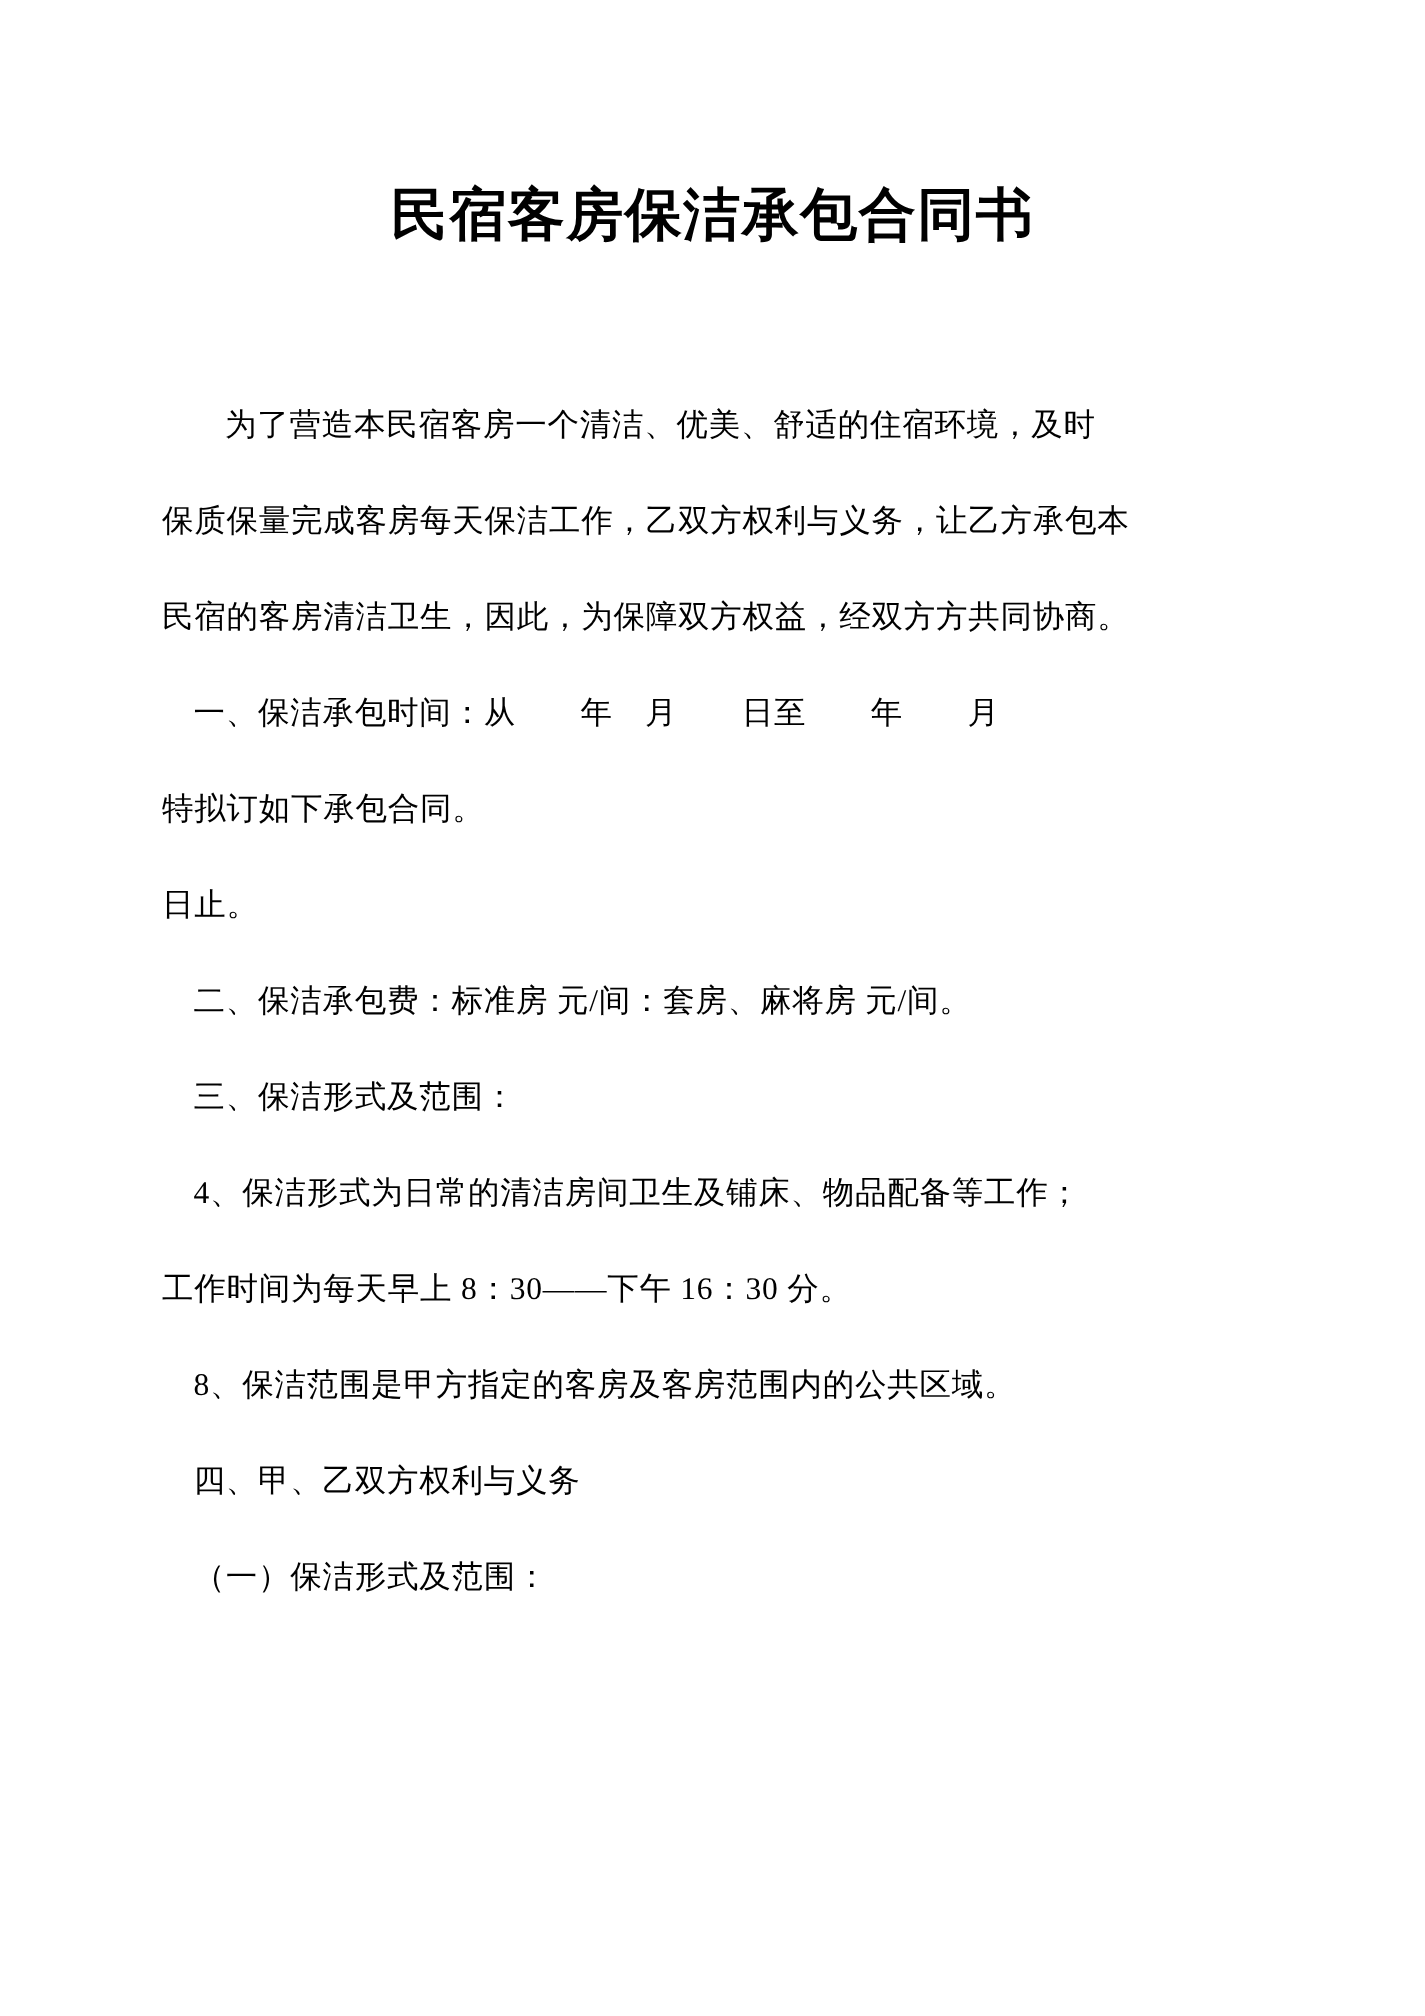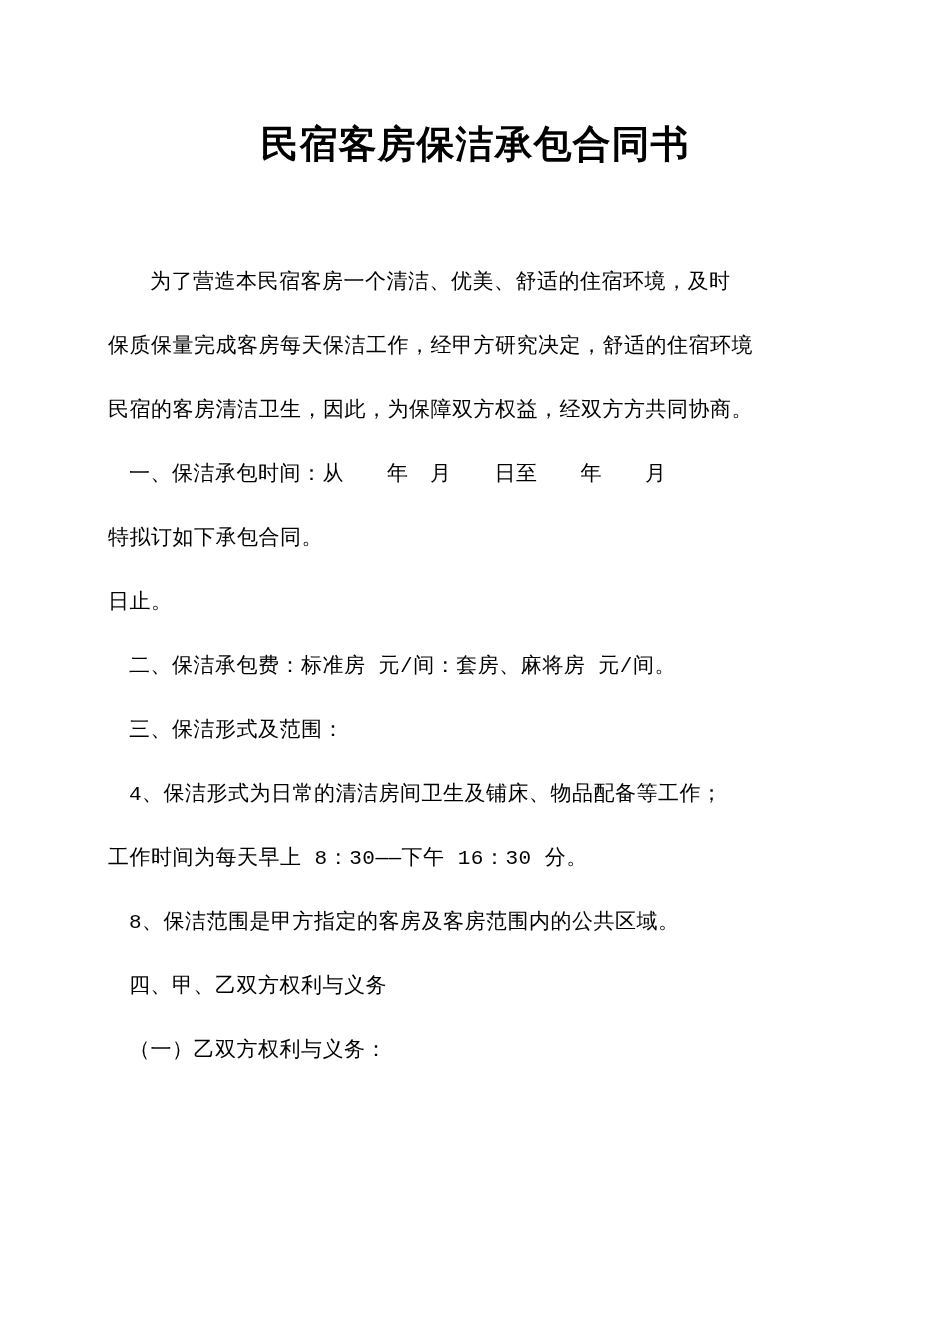--- a/index.html
+++ b/index.html
@@ -26,21 +26,20 @@
     text-align: center;
     font-size: 38px;
     font-weight: bold;
     letter-spacing: 1px;
     margin: 24px 0 0 0;
     line-height: 1.3;
     font-family: "Liberation Sans", "DejaVu Sans", sans-serif;
   }
   .body-block {
     margin-top: 82px;
-    font-family: Liberation Mono, monospace;
   }
   p.para {
     font-size: 21px;
     line-height: 64px;
     margin: 0;
     text-align: justify;
     text-justify: inter-ideograph;
     letter-spacing: 0.5px;
   }
   p.indent2 {
@@ -56,36 +55,36 @@
 </head>
 <body>
 
 <div class="page">
 
   <h1 class="doc-title">民宿客房保洁承包合同书</h1>
 
   <div class="body-block">
 
     <p class="para indent2">为了营造本民宿客房一个清洁、优美、舒适的住宿环境，及时</p>
-    <p class="para noindent">保质保量完成客房每天保洁工作，经甲方研究决定，舒适的住宿环境</p>
+    <p class="para noindent">保质保量完成客房每天保洁工作，乙双方权利与义务，让乙方承包本</p>
     <p class="para noindent">民宿的客房清洁卫生，因此，为保障双方权益，经双方方共同协商。</p>
     <p class="para indent1">一、保洁承包时间：从　　年　月　　日至　　年　　月</p>
 
     <p class="para noindent">特拟订如下承包合同。</p>
     <p class="para noindent">日止。</p>
 
     <p class="para indent1">二、保洁承包费：标准房 元/间：套房、麻将房 元/间。</p>
 
     <p class="para indent1">三、保洁形式及范围：</p>
 
     <p class="para indent1">4、保洁形式为日常的清洁房间卫生及铺床、物品配备等工作；</p>
     <p class="para noindent">工作时间为每天早上 8：30——下午 16：30 分。</p>
 
     <p class="para indent1">8、保洁范围是甲方指定的客房及客房范围内的公共区域。</p>
 
 
     <p class="para indent1">四、甲、乙双方权利与义务</p>
 
-    <p class="para indent1">（一）乙双方权利与义务：</p>
+    <p class="para indent1">（一）保洁形式及范围：</p>
 
   </div>
 
 </div>
 
 </body></html>

